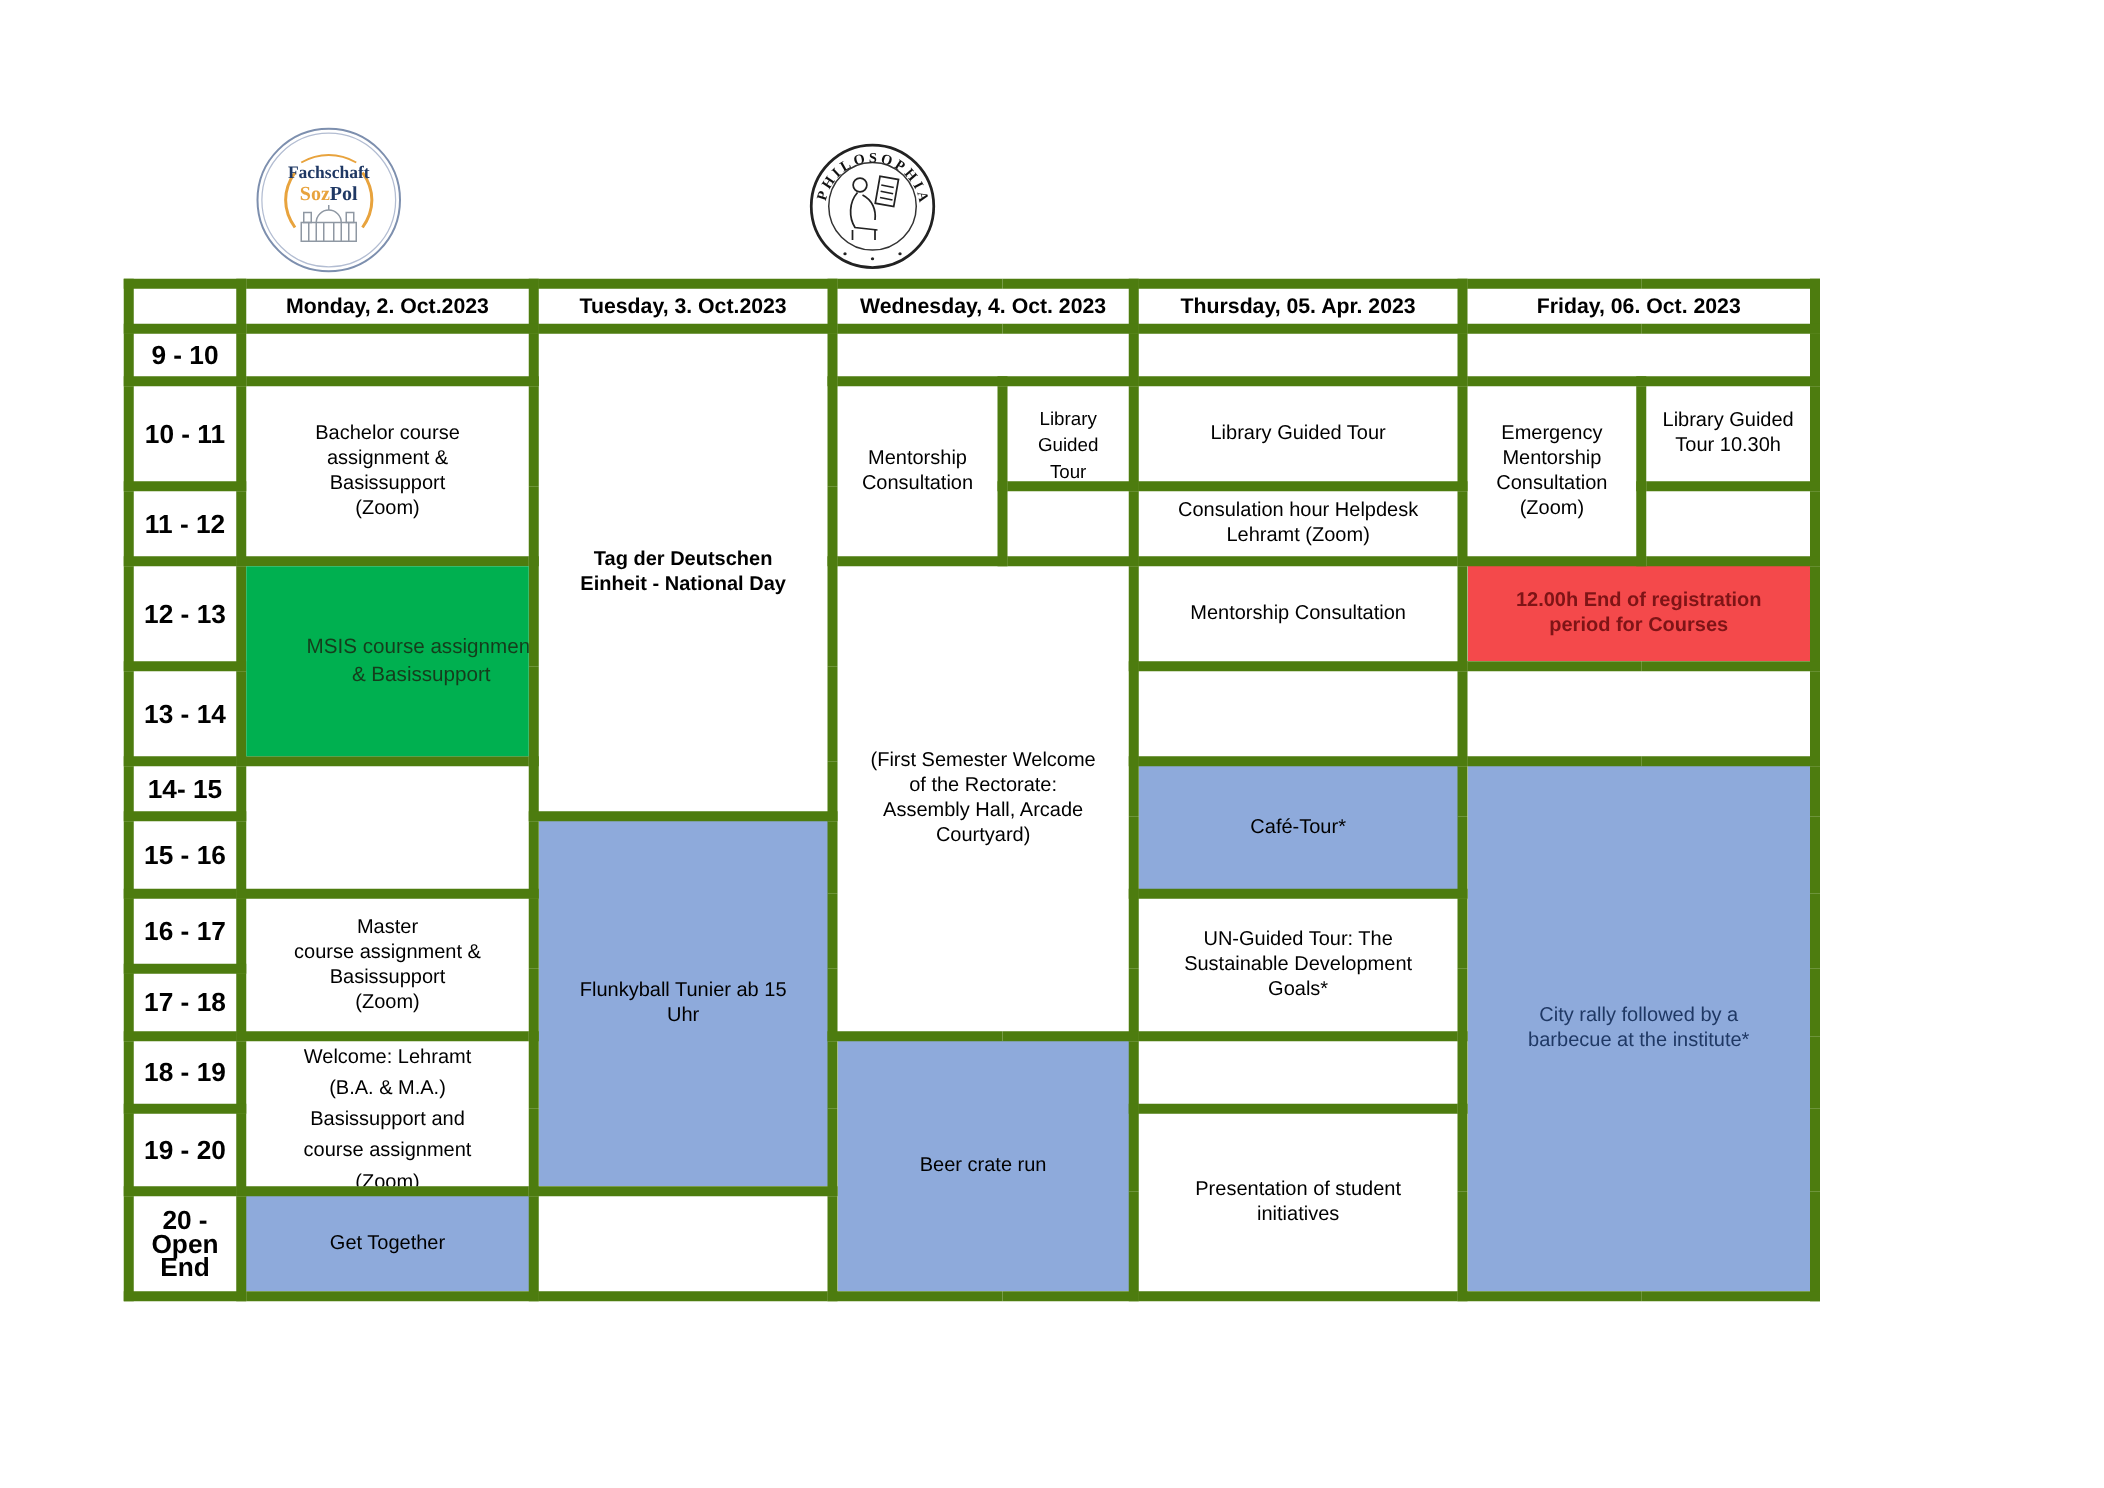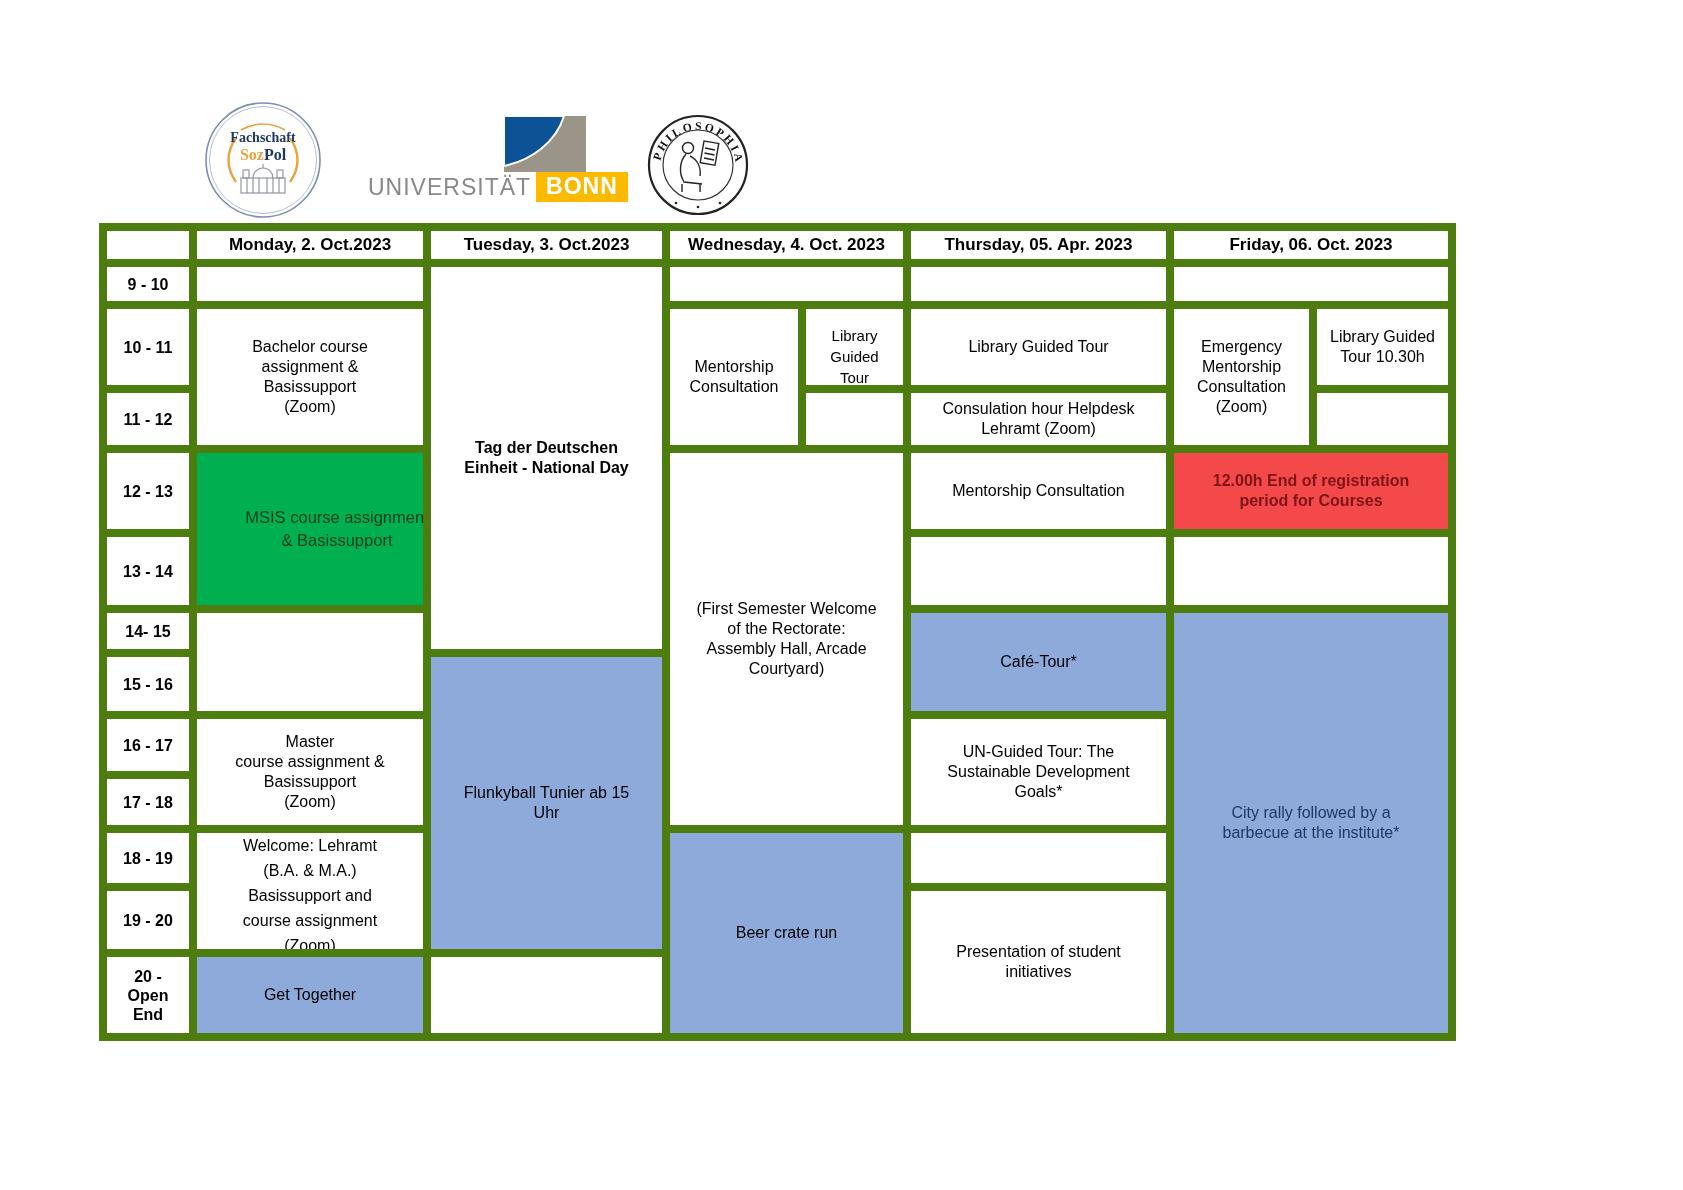--- a/index.html
+++ b/index.html
@@ -30,21 +30,21 @@
                     letter-spacing:3px;color:var(--mentorat_navy);}
   #mentorat .msub{position:absolute;left:86px;top:44px;font-size:9px;font-weight:bold;
                   letter-spacing:1.3px;line-height:11px;color:#51749f;white-space:pre-line;}
 
   
   #sched{position:absolute;left:99px;top:223px;border-collapse:collapse;table-layout:fixed;
          border:3px solid #000;}
   #sched td{border:8px solid #4d7c0f;text-align:center;vertical-align:middle;
             padding:2px 5px;font-size:16px;line-height:20px;overflow:hidden;}
   #sched .ev{white-space:pre-line;}
-  #sched td.timecell{font-weight:bold;font-size:16px;line-height:19px;white-space:pre-line;}
+  #sched td.timecell{font-weight:bold;font-size:21px;line-height:19px;white-space:pre-line;}
   #sched td.dayhead{font-weight:bold;font-size:17px;padding:2px 2px;}
   tr.r0{height:36px;} tr.r1{height:42px;} tr.r2{height:66px;} tr.r3{height:60px;}
   tr.r4{height:84px;} tr.r5{height:76px;} tr.r6{height:44px;} tr.r7{height:62px;}
   tr.r8{height:60px;} tr.r9{height:54px;} tr.r10{height:58px;} tr.r11{height:60px;}
   tr.r12{height:84px;}
 
   td.blue{background:var(--blue);}
   td.holiday{font-weight:bold;font-size:19px;line-height:27px;padding-bottom:40px;}
   td.rectorate{padding-bottom:20px;line-height:22px;}
   td.flunky{padding-bottom:90px;font-size:16.5px;line-height:22px;}
@@ -93,30 +93,20 @@
         <line x1="44" y1="78" x2="44" y2="93"></line>
           <line x1="50" y1="78" x2="50" y2="93"></line>
         <line x1="56" y1="78" x2="56" y2="93"></line>
           <line x1="64" y1="78" x2="64" y2="93"></line>
         <line x1="70" y1="78" x2="70" y2="93"></line>
           <line x1="76" y1="78" x2="76" y2="93"></line>
       </g>
     </svg>
   </div>
 
-  <div class="logo" id="unibonn">
-    <svg class="mark" viewBox="0 0 82 56">
-      <rect x="0" y="0" width="82" height="56" fill="#9B9589"></rect>
-      <path d="M0,0 L60,0 C52,26 28,44 0,50 Z" fill="#0B5394" stroke="#fff" stroke-width="2"></path>
-    </svg>
-    <div class="textrow">
-      <span class="uni">UNIVERSITÄT</span>
-      <span class="bonnbox">BONN</span>
-    </div>
-  </div>
 
   <div class="logo" id="institut">
     <div class="sealwrap">
       <svg width="104" height="110" viewBox="0 0 104 110">
         <defs>
             <path id="sealArc" d="M 14,58 A 38,38 0 1 1 90,58"></path>
           </defs>
         <circle cx="52" cy="55" r="49" fill="none" stroke="#222" stroke-width="2.2"></circle>
         <circle cx="52" cy="55" r="35" fill="none" stroke="#333" stroke-width="1.2"></circle>
         <text font-family="Liberation Serif, serif" font-size="11.5" font-weight="bold" fill="#111" letter-spacing="2.5">

